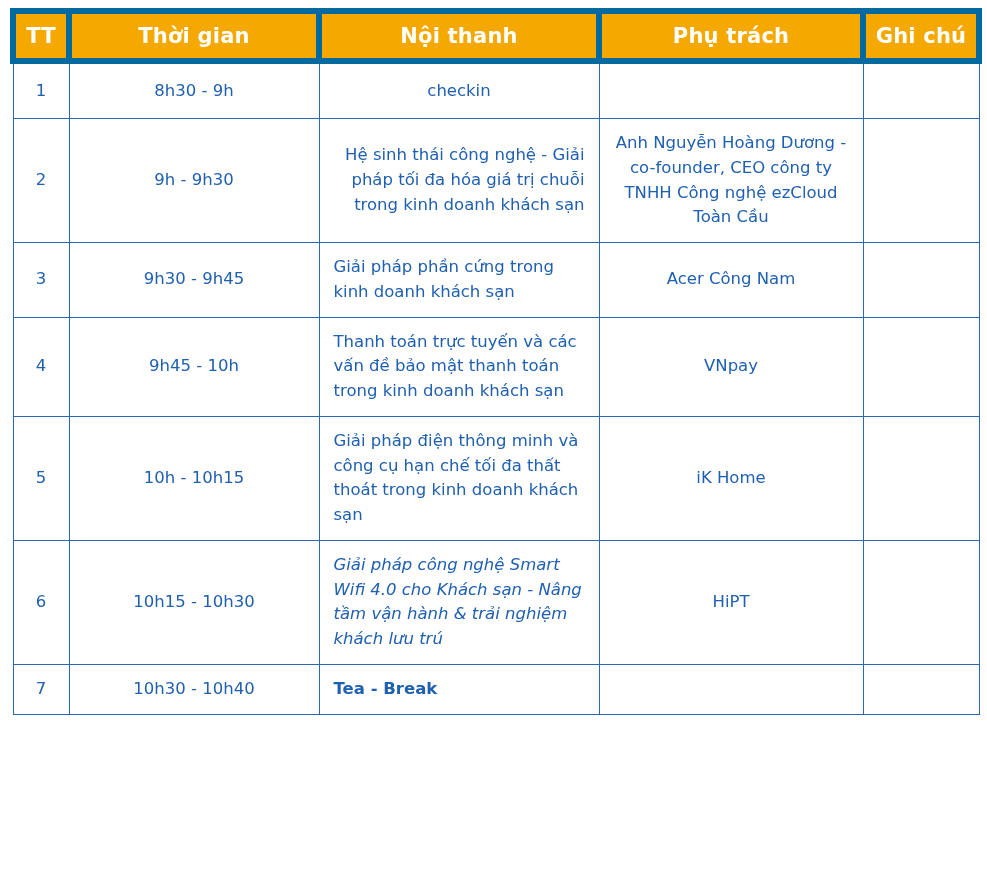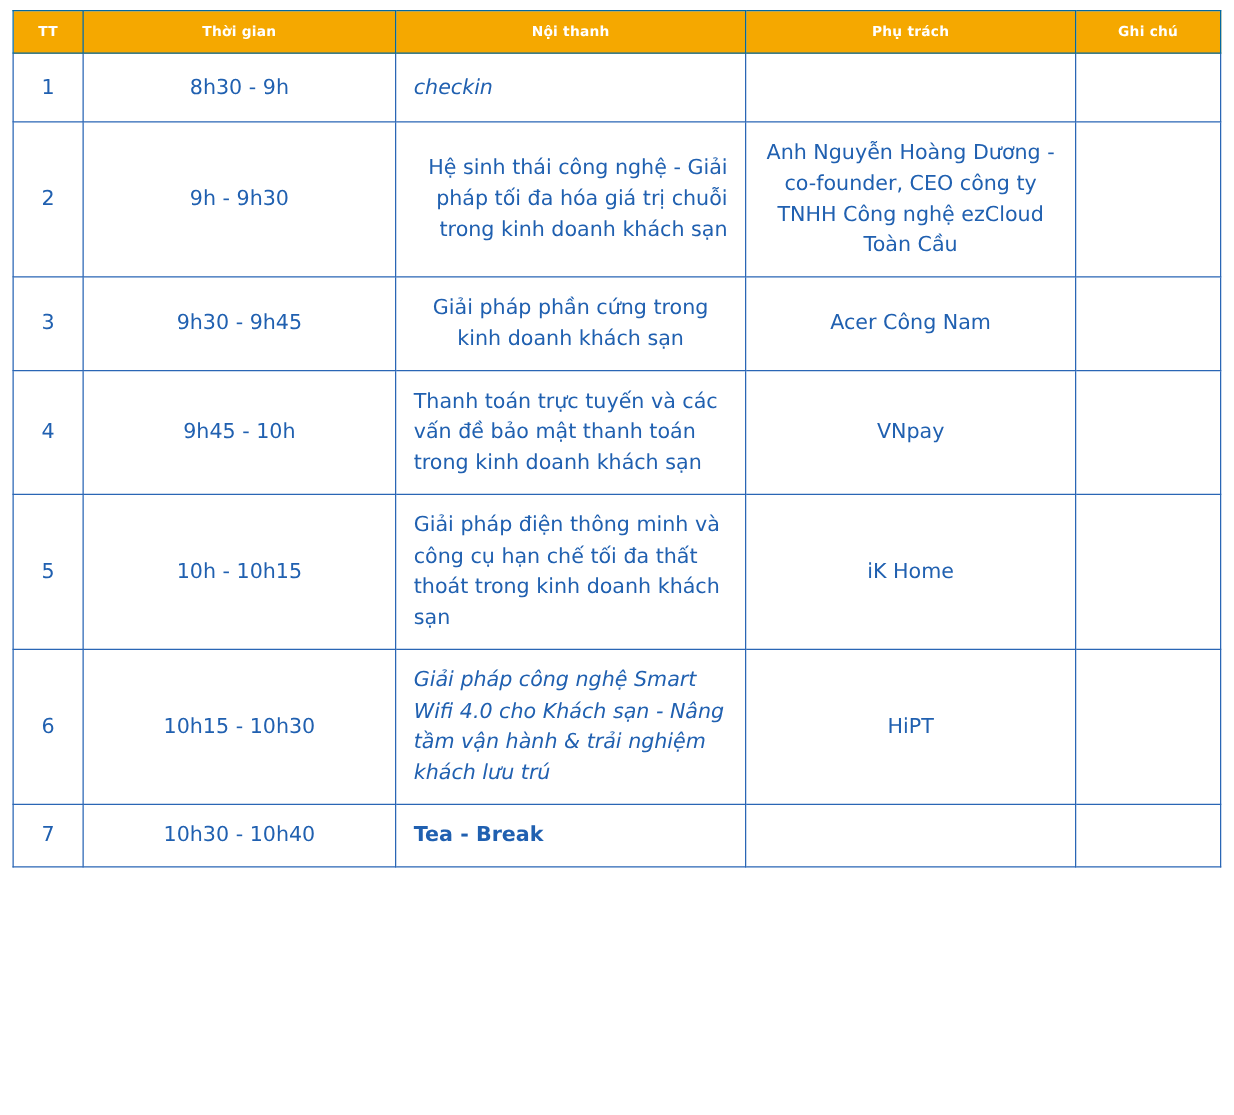--- a/index.html
+++ b/index.html
@@ -26,24 +26,24 @@
   }
   table.agenda col.c-tt      { width: 56px; }
   table.agenda col.c-time    { width: 250px; }
   table.agenda col.c-content { width: 280px; }
   table.agenda col.c-owner   { width: 264px; }
   table.agenda col.c-note    { width: 116px; }
 
   table.agenda th {
     background: #F5A800;
     color: #ffffff;
-    font-size: 11px;
+    font-size: 21px;
     font-weight: bold;
     padding: 10px 6px;
-    border: 1px solid #0369a1;
+    border: 6px solid #0369a1;
     text-align: center;
     vertical-align: middle;
     letter-spacing: .2px;
   }
   table.agenda td {
     border: 1px solid #2a66b5;
     font-size: 16.5px;
     color: #2060b0;
     vertical-align: middle;
     padding: 12px 14px;
@@ -88,35 +88,35 @@
         <th>Thời gian</th>
         <th>Nội thanh</th>
         <th>Phụ trách</th>
         <th>Ghi chú</th>
       </tr>
     </thead>
     <tbody>
         <tr class="r-1">
           <td class="col-tt">1</td>
           <td class="col-time">8h30 - 9h</td>
-          <td class="col-content" style=" font-style: italic;">checkin</td>
+          <td class="col-content" style="text-align: center;">checkin</td>
           <td class="col-owner"></td>
           <td class="col-note"></td>
         </tr>
         <tr class="r-2">
           <td class="col-tt">2</td>
           <td class="col-time">9h - 9h30</td>
           <td class="col-content" style="text-align: right;">Hệ sinh thái công nghệ - Giải pháp tối đa hóa giá trị chuỗi trong kinh doanh khách sạn</td>
           <td class="col-owner">Anh Nguyễn Hoàng Dương - co-founder, CEO công ty TNHH Công nghệ ezCloud Toàn Cầu</td>
           <td class="col-note"></td>
         </tr>
         <tr class="r-3">
           <td class="col-tt">3</td>
           <td class="col-time">9h30 - 9h45</td>
-          <td class="col-content" style="text-align: center;">Giải pháp phần cứng trong kinh doanh khách sạn</td>
+          <td class="col-content" style="text-align: left;">Giải pháp phần cứng trong kinh doanh khách sạn</td>
           <td class="col-owner">Acer Công Nam</td>
           <td class="col-note"></td>
         </tr>
         <tr class="r-4">
           <td class="col-tt">4</td>
           <td class="col-time">9h45 - 10h</td>
           <td class="col-content" style="text-align: left;">Thanh toán trực tuyến và các vấn đề bảo mật thanh toán trong kinh doanh khách sạn</td>
           <td class="col-owner">VNpay</td>
           <td class="col-note"></td>
         </tr>

